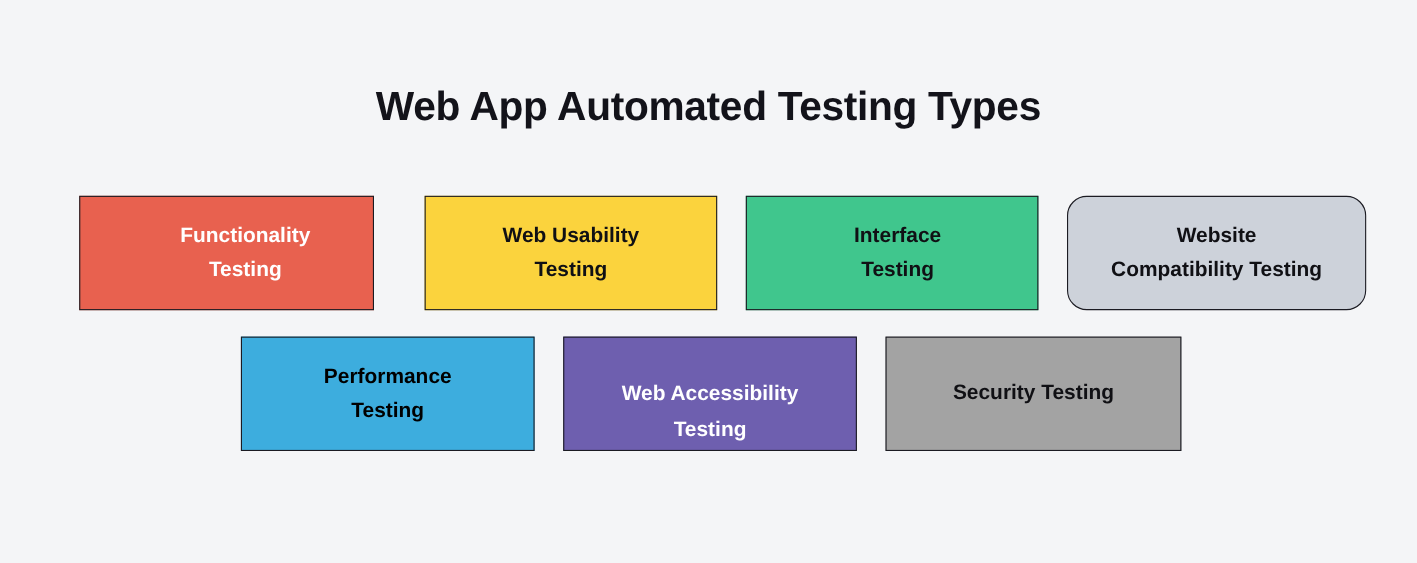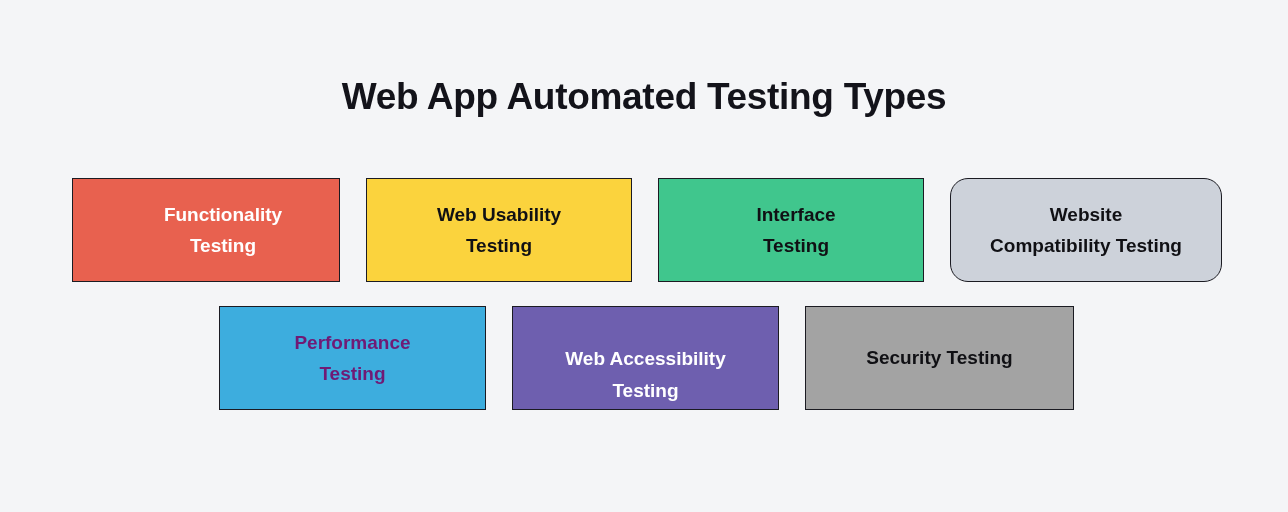--- a/index.html
+++ b/index.html
@@ -80,41 +80,41 @@
 
   <div class="diagram-title">Web App Automated Testing Types</div>
 
   <div class="row row-top">
 
     <div class="card w-268" style="background:#e8614f;padding-left:44px;">
       <span class="card-label" style="color:#ffffff;">Functionality
 Testing</span>
     </div>
 
-    <div class="card w-266" style="background:#fbd33d;">
+    <div class="card w-266" style="background:#fbd33d;margin-left:20px;">
       <span class="card-label" style="color:#101014;">Web Usability
 Testing</span>
     </div>
 
     <div class="card w-266" style="background:#40c68d;padding-left:20px;">
       <span class="card-label" style="color:#101014;">Interface
 Testing</span>
     </div>
 
     <div class="card w-272" style="background:#cdd2da;border-radius:18px;">
       <span class="card-label" style="color:#101014;">Website
 Compatibility Testing</span>
     </div>
 
   </div>
 
   <div class="row row-bottom">
 
     <div class="card w-267" style="background:#3dadde;">
-      <span class="card-label" style="color:#701a75;">Performance
+      <span class="card-label" style="color:#000000;">Performance
 Testing</span>
     </div>
 
     <div class="card w-267" style="background:#6e5faf;">
       <span class="card-label" style="color:#ffffff;margin-top:33px;">Web Accessibility
 Testing</span>
     </div>
 
     <div class="card w-269" style="background:#a3a3a3;justify-content:center;">
       <span class="card-label" style="color:#101014;">Security Testing</span>

